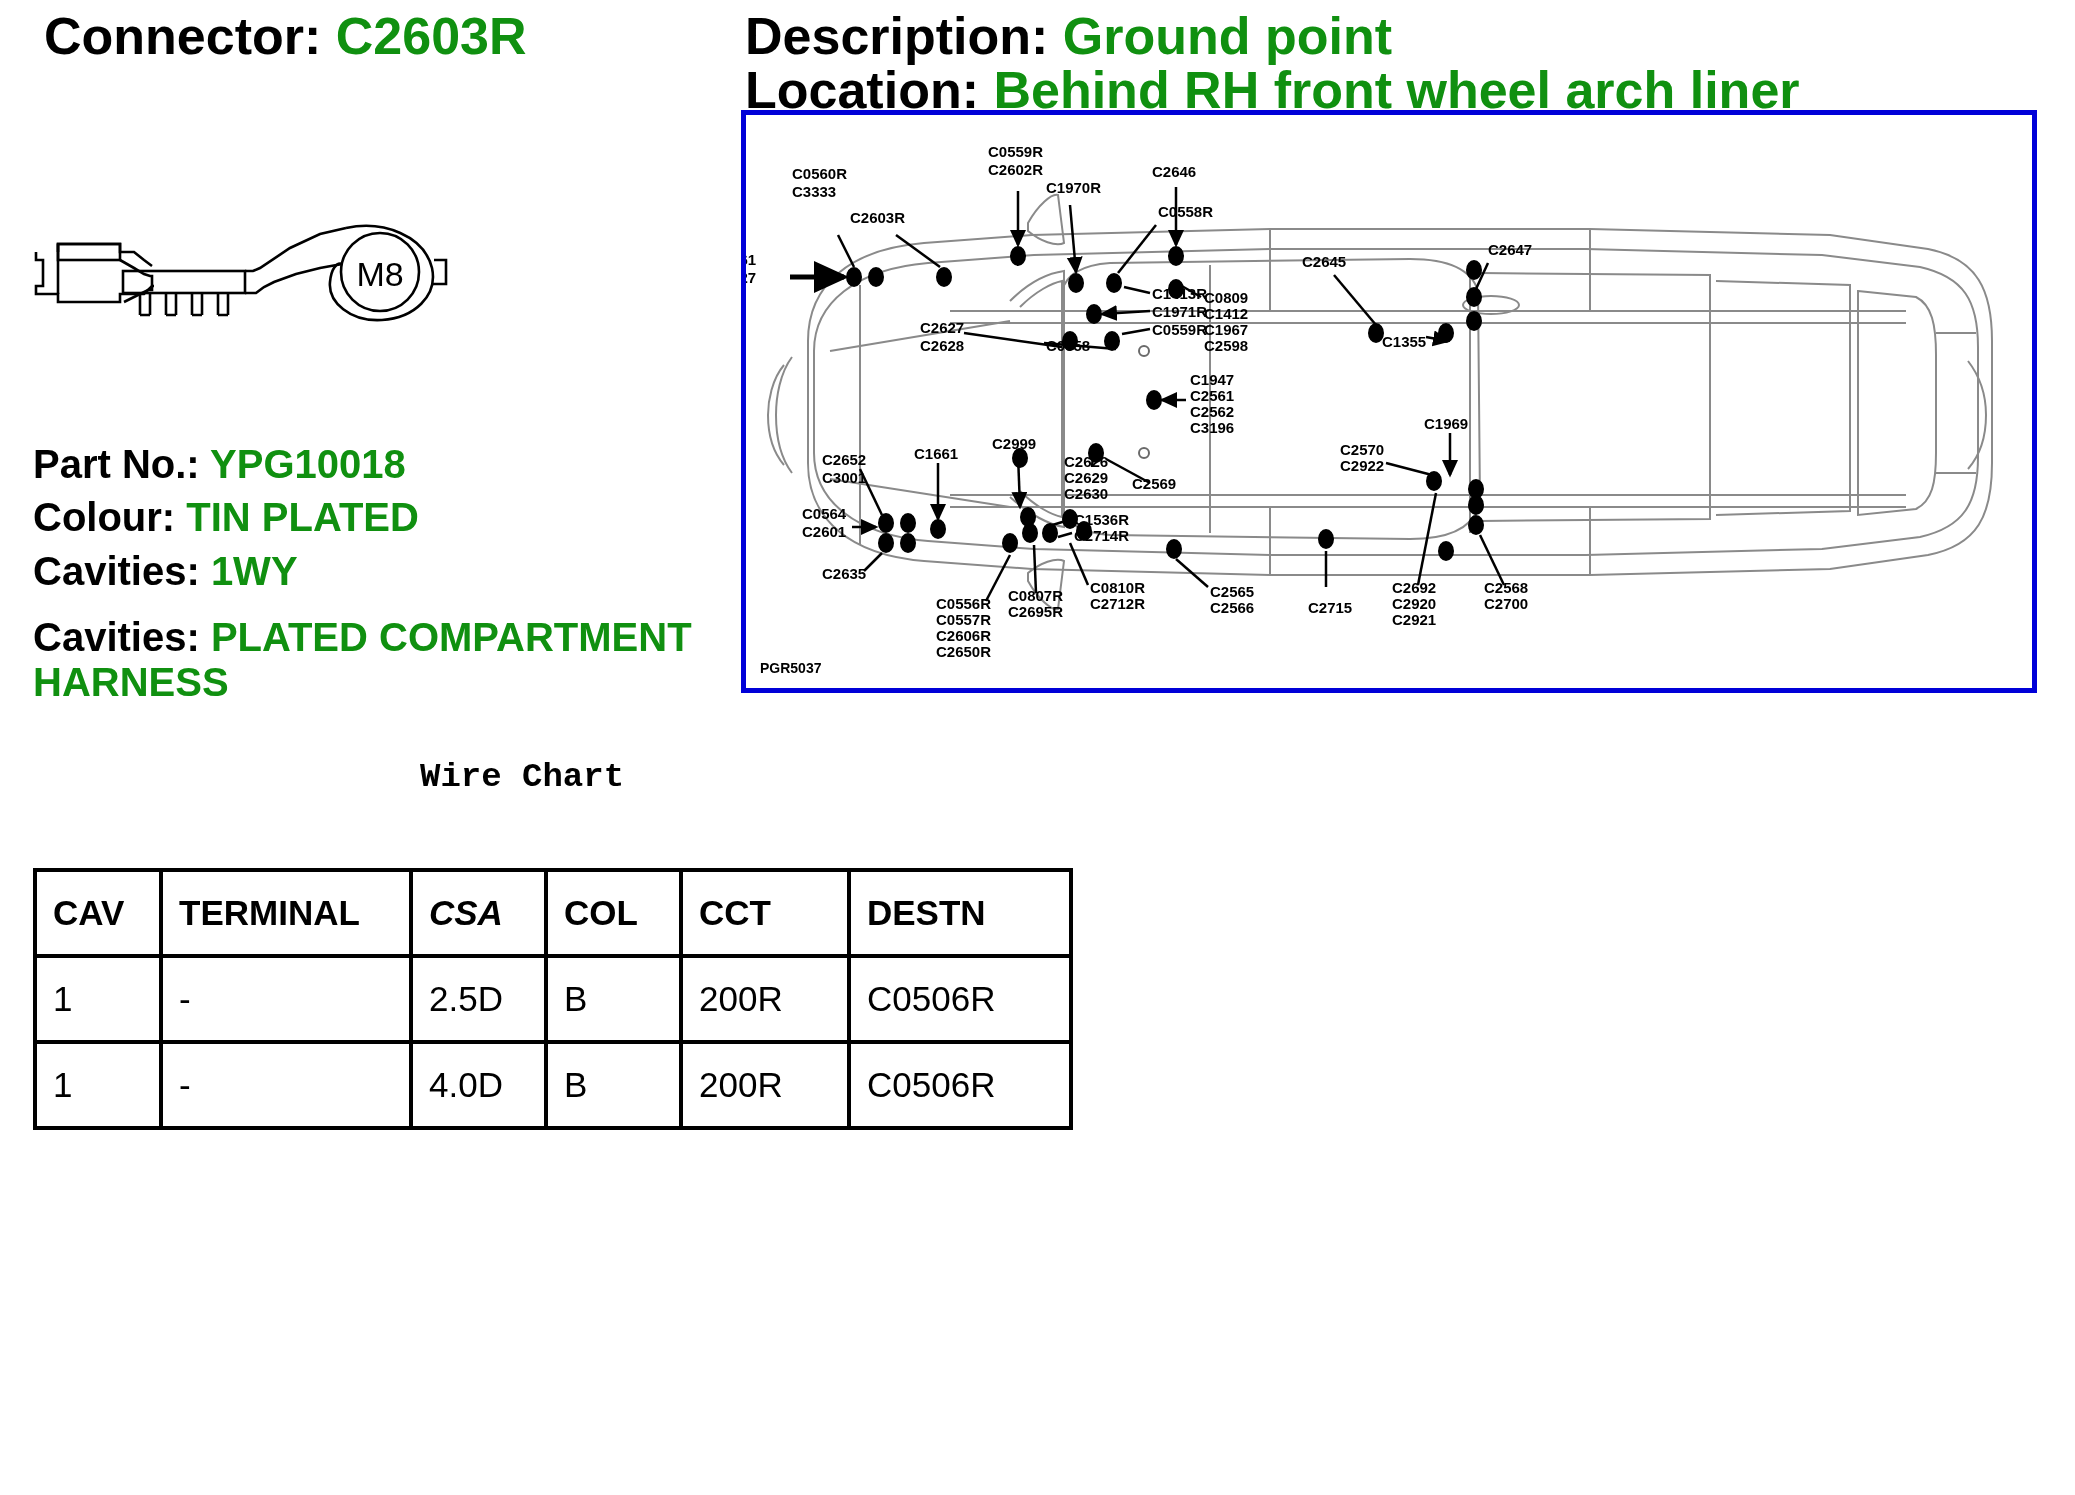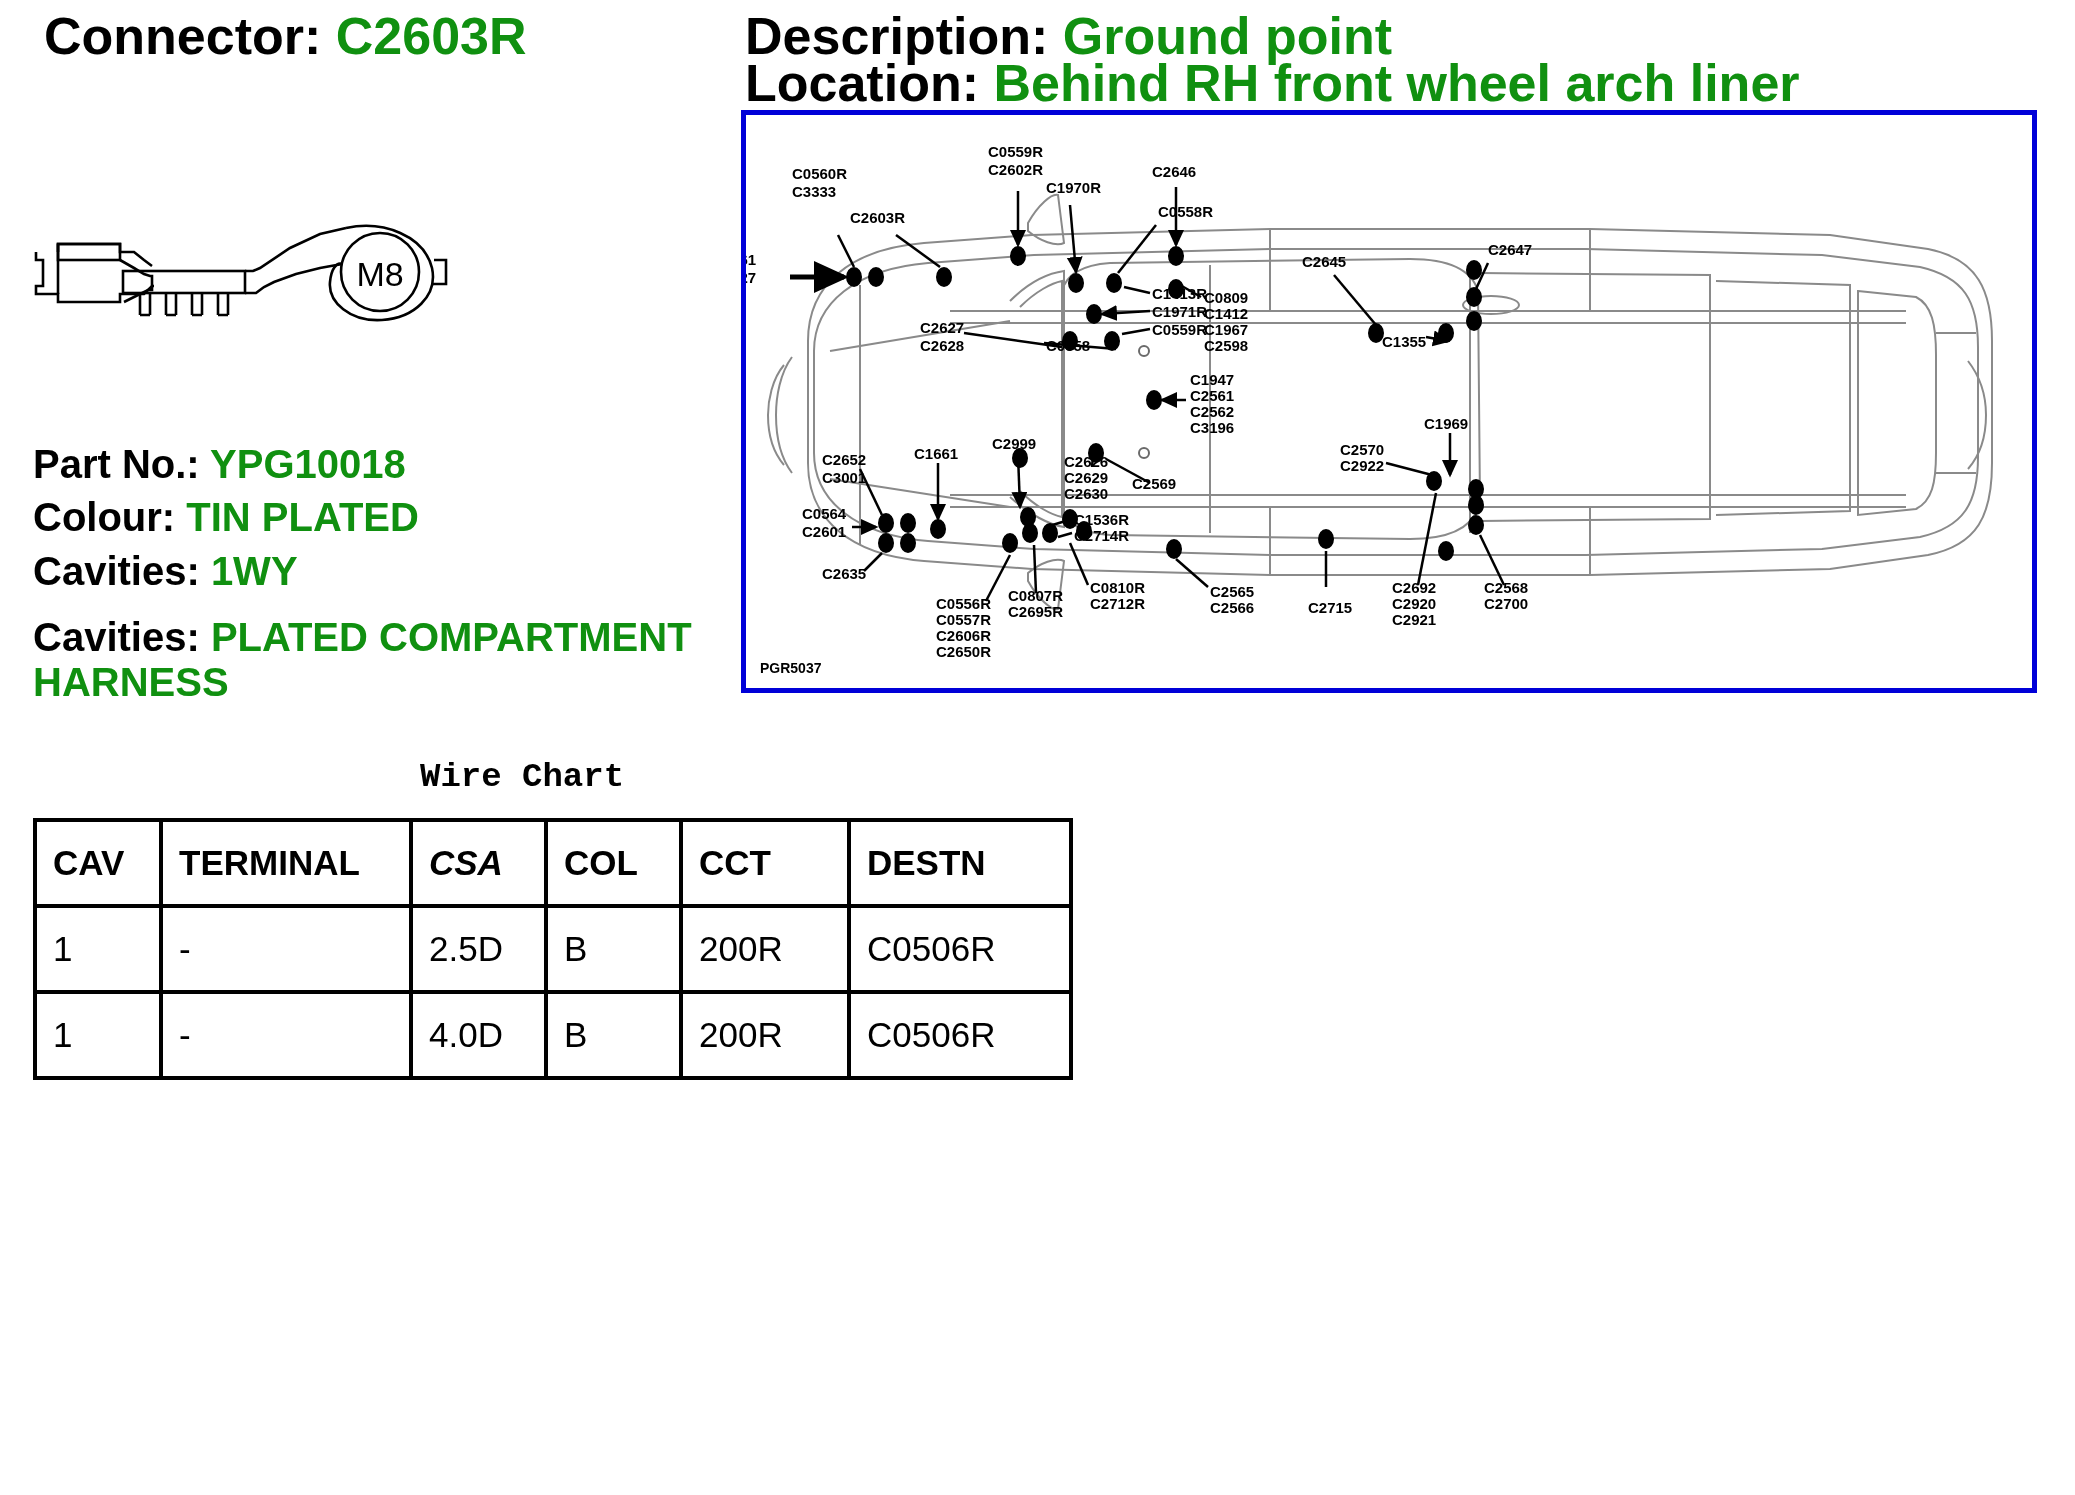--- a/index.html
+++ b/index.html
@@ -22,21 +22,21 @@
     font-size: 52px;
     font-weight: bold;
     white-space: nowrap;
     line-height: 1.05;
   }
   .hdr .lbl { color: #000000; }
   .hdr .val { color: #109010; }
 
   #connector-line { left: 44px; top: 9px; }
   #description-line { left: 745px; top: 9px; }
-  #location-line { left: 745px; top: 56px; }
+  #location-line { left: 745px; top: 63px; }
 
   
   .info {
     font-size: 40px;
     font-weight: bold;
     white-space: nowrap;
     line-height: 1.12;
   }
   .info .lbl { color: #000000; }
   .info .val { color: #109010; }
@@ -59,21 +59,21 @@
     box-sizing: border-box;
   }
   #vehicle-diagram-svg { display: block; width: 100%; height: 100%; }
 
   
   #wire-chart-title {
     left: 420px; top: 758px;
     font-size: 34px; font-weight: bold; font-family: Liberation Mono, monospace;
   }
   #wire-chart-table {
-    left: 33px; top: 818px;
+    left: 33px; top: 868px;
     border-collapse: collapse;
     font-size: 35px;
     background: #fff;
   }
   #wire-chart-table th, #wire-chart-table td {
     border: 4px solid #000000;
     padding: 0 16px;
     text-align: left;
     font-weight: normal;
     height: 86px;

